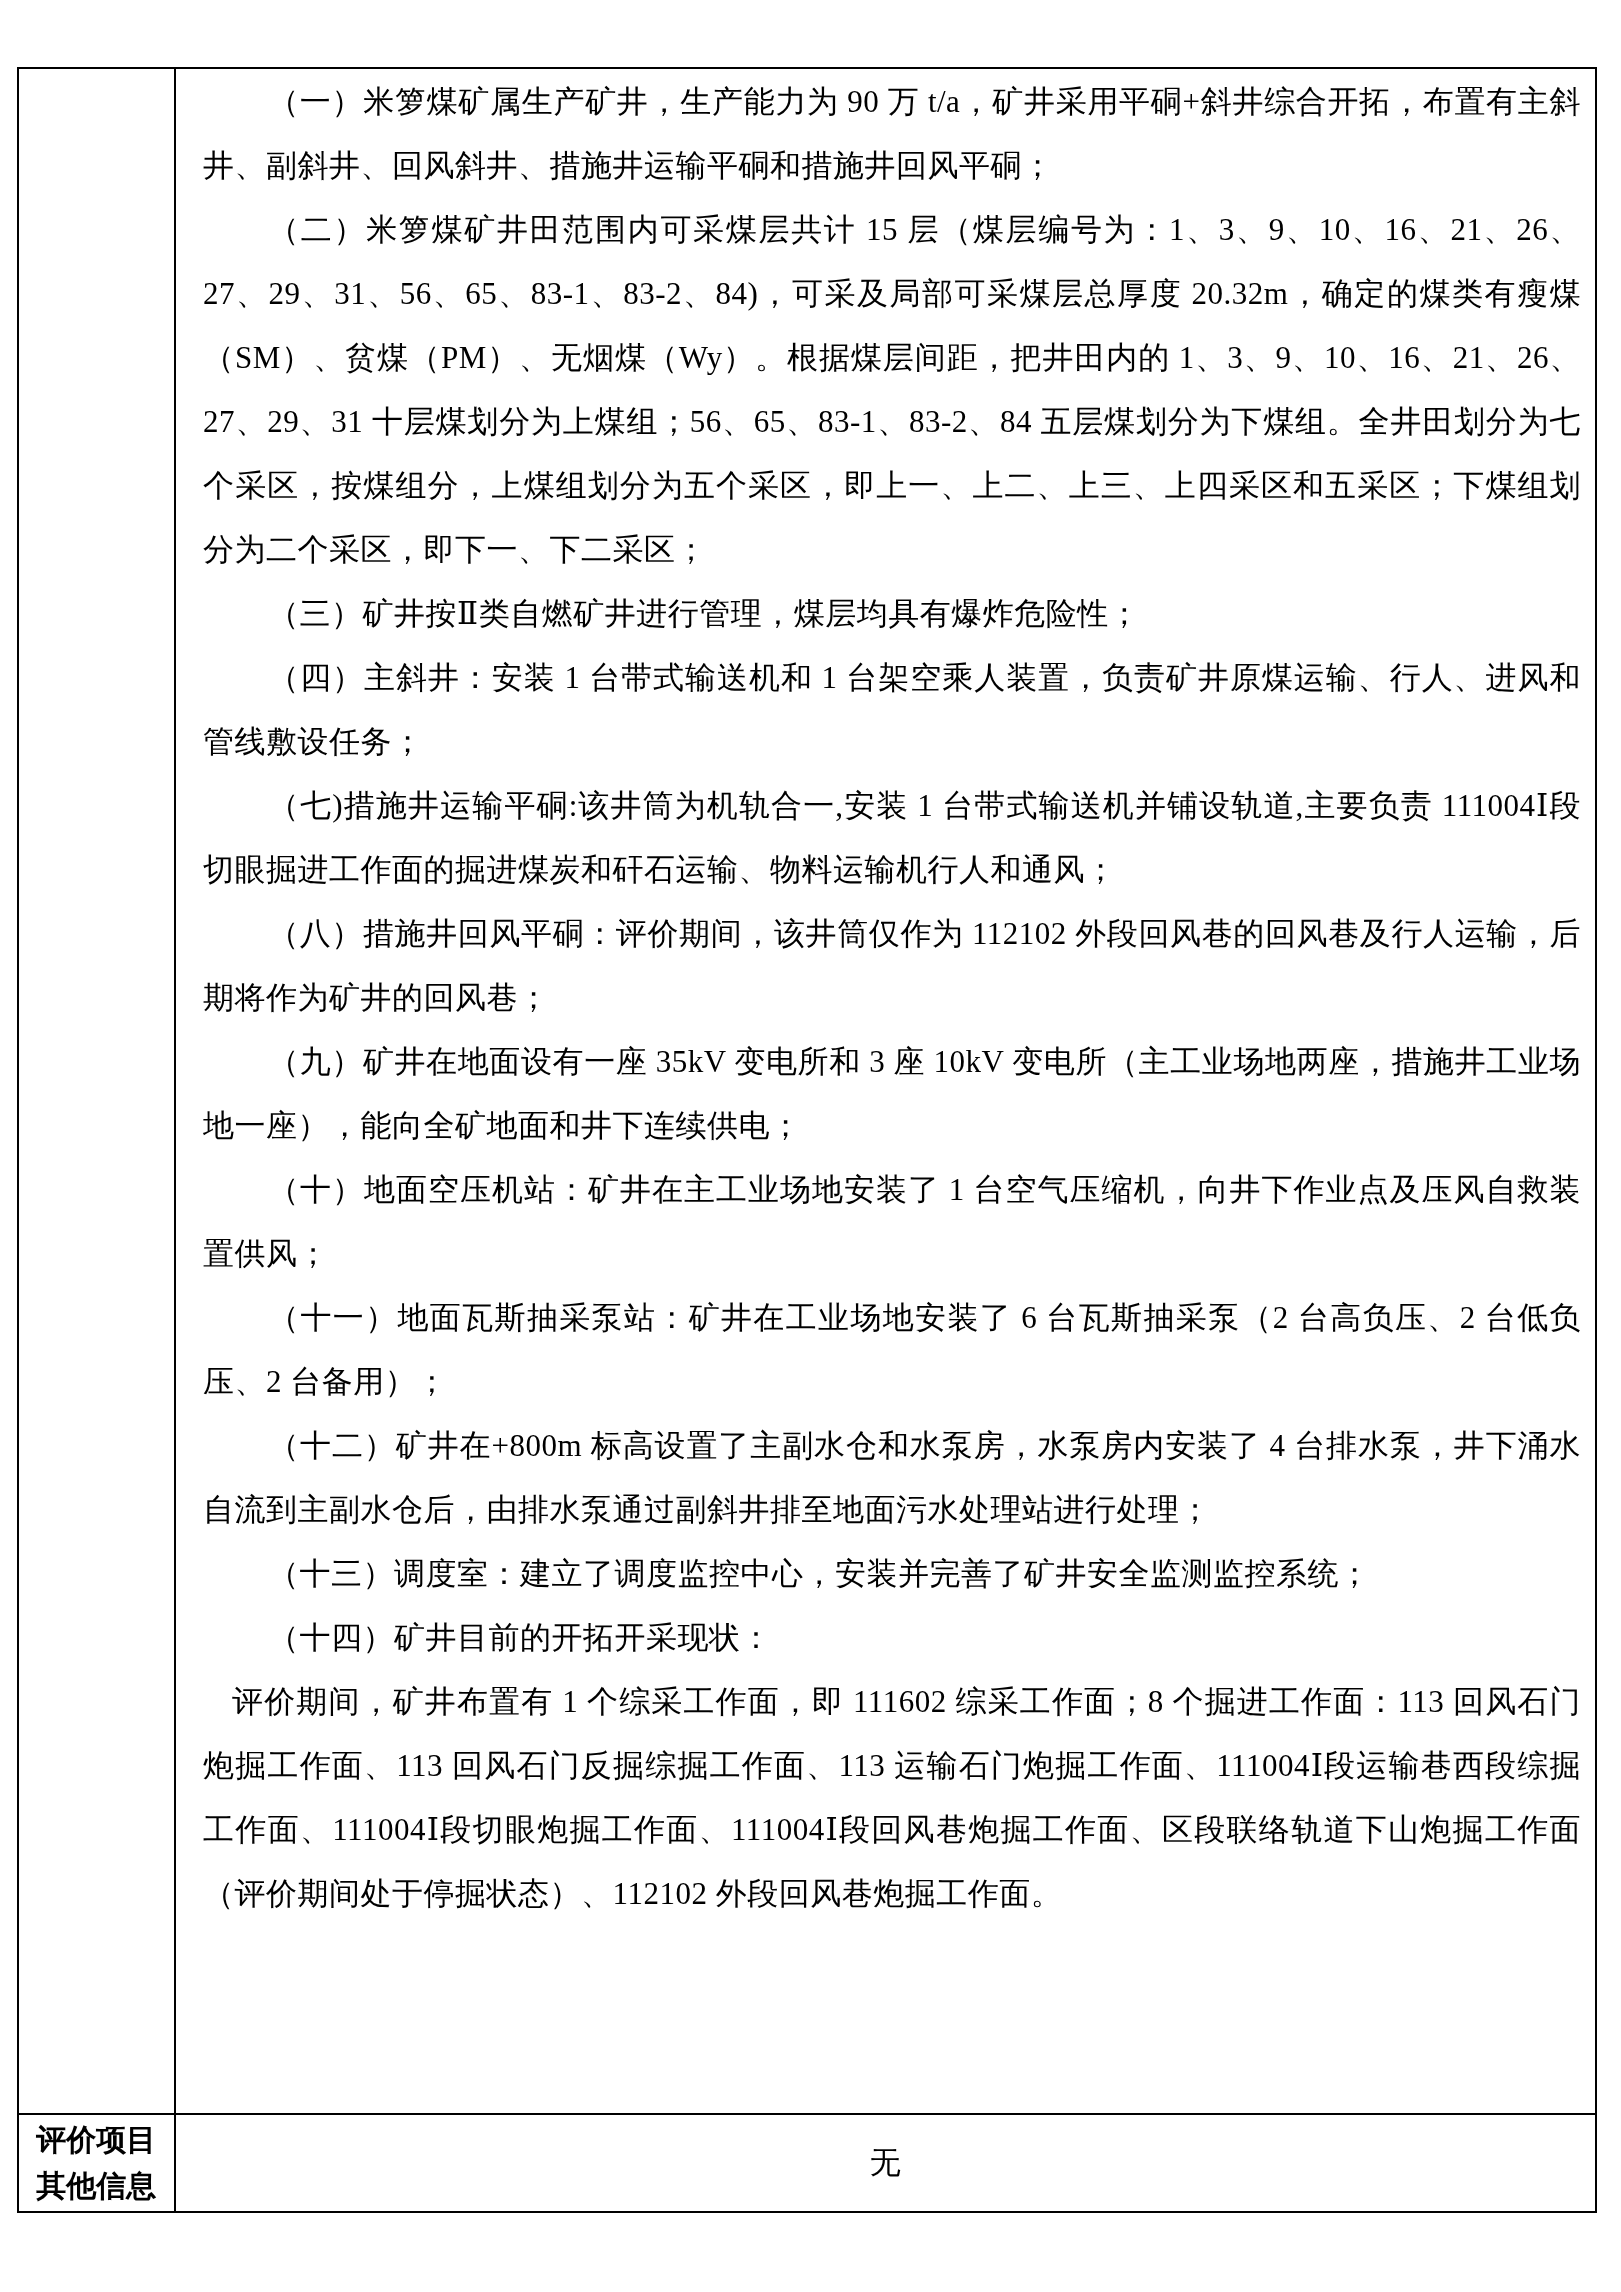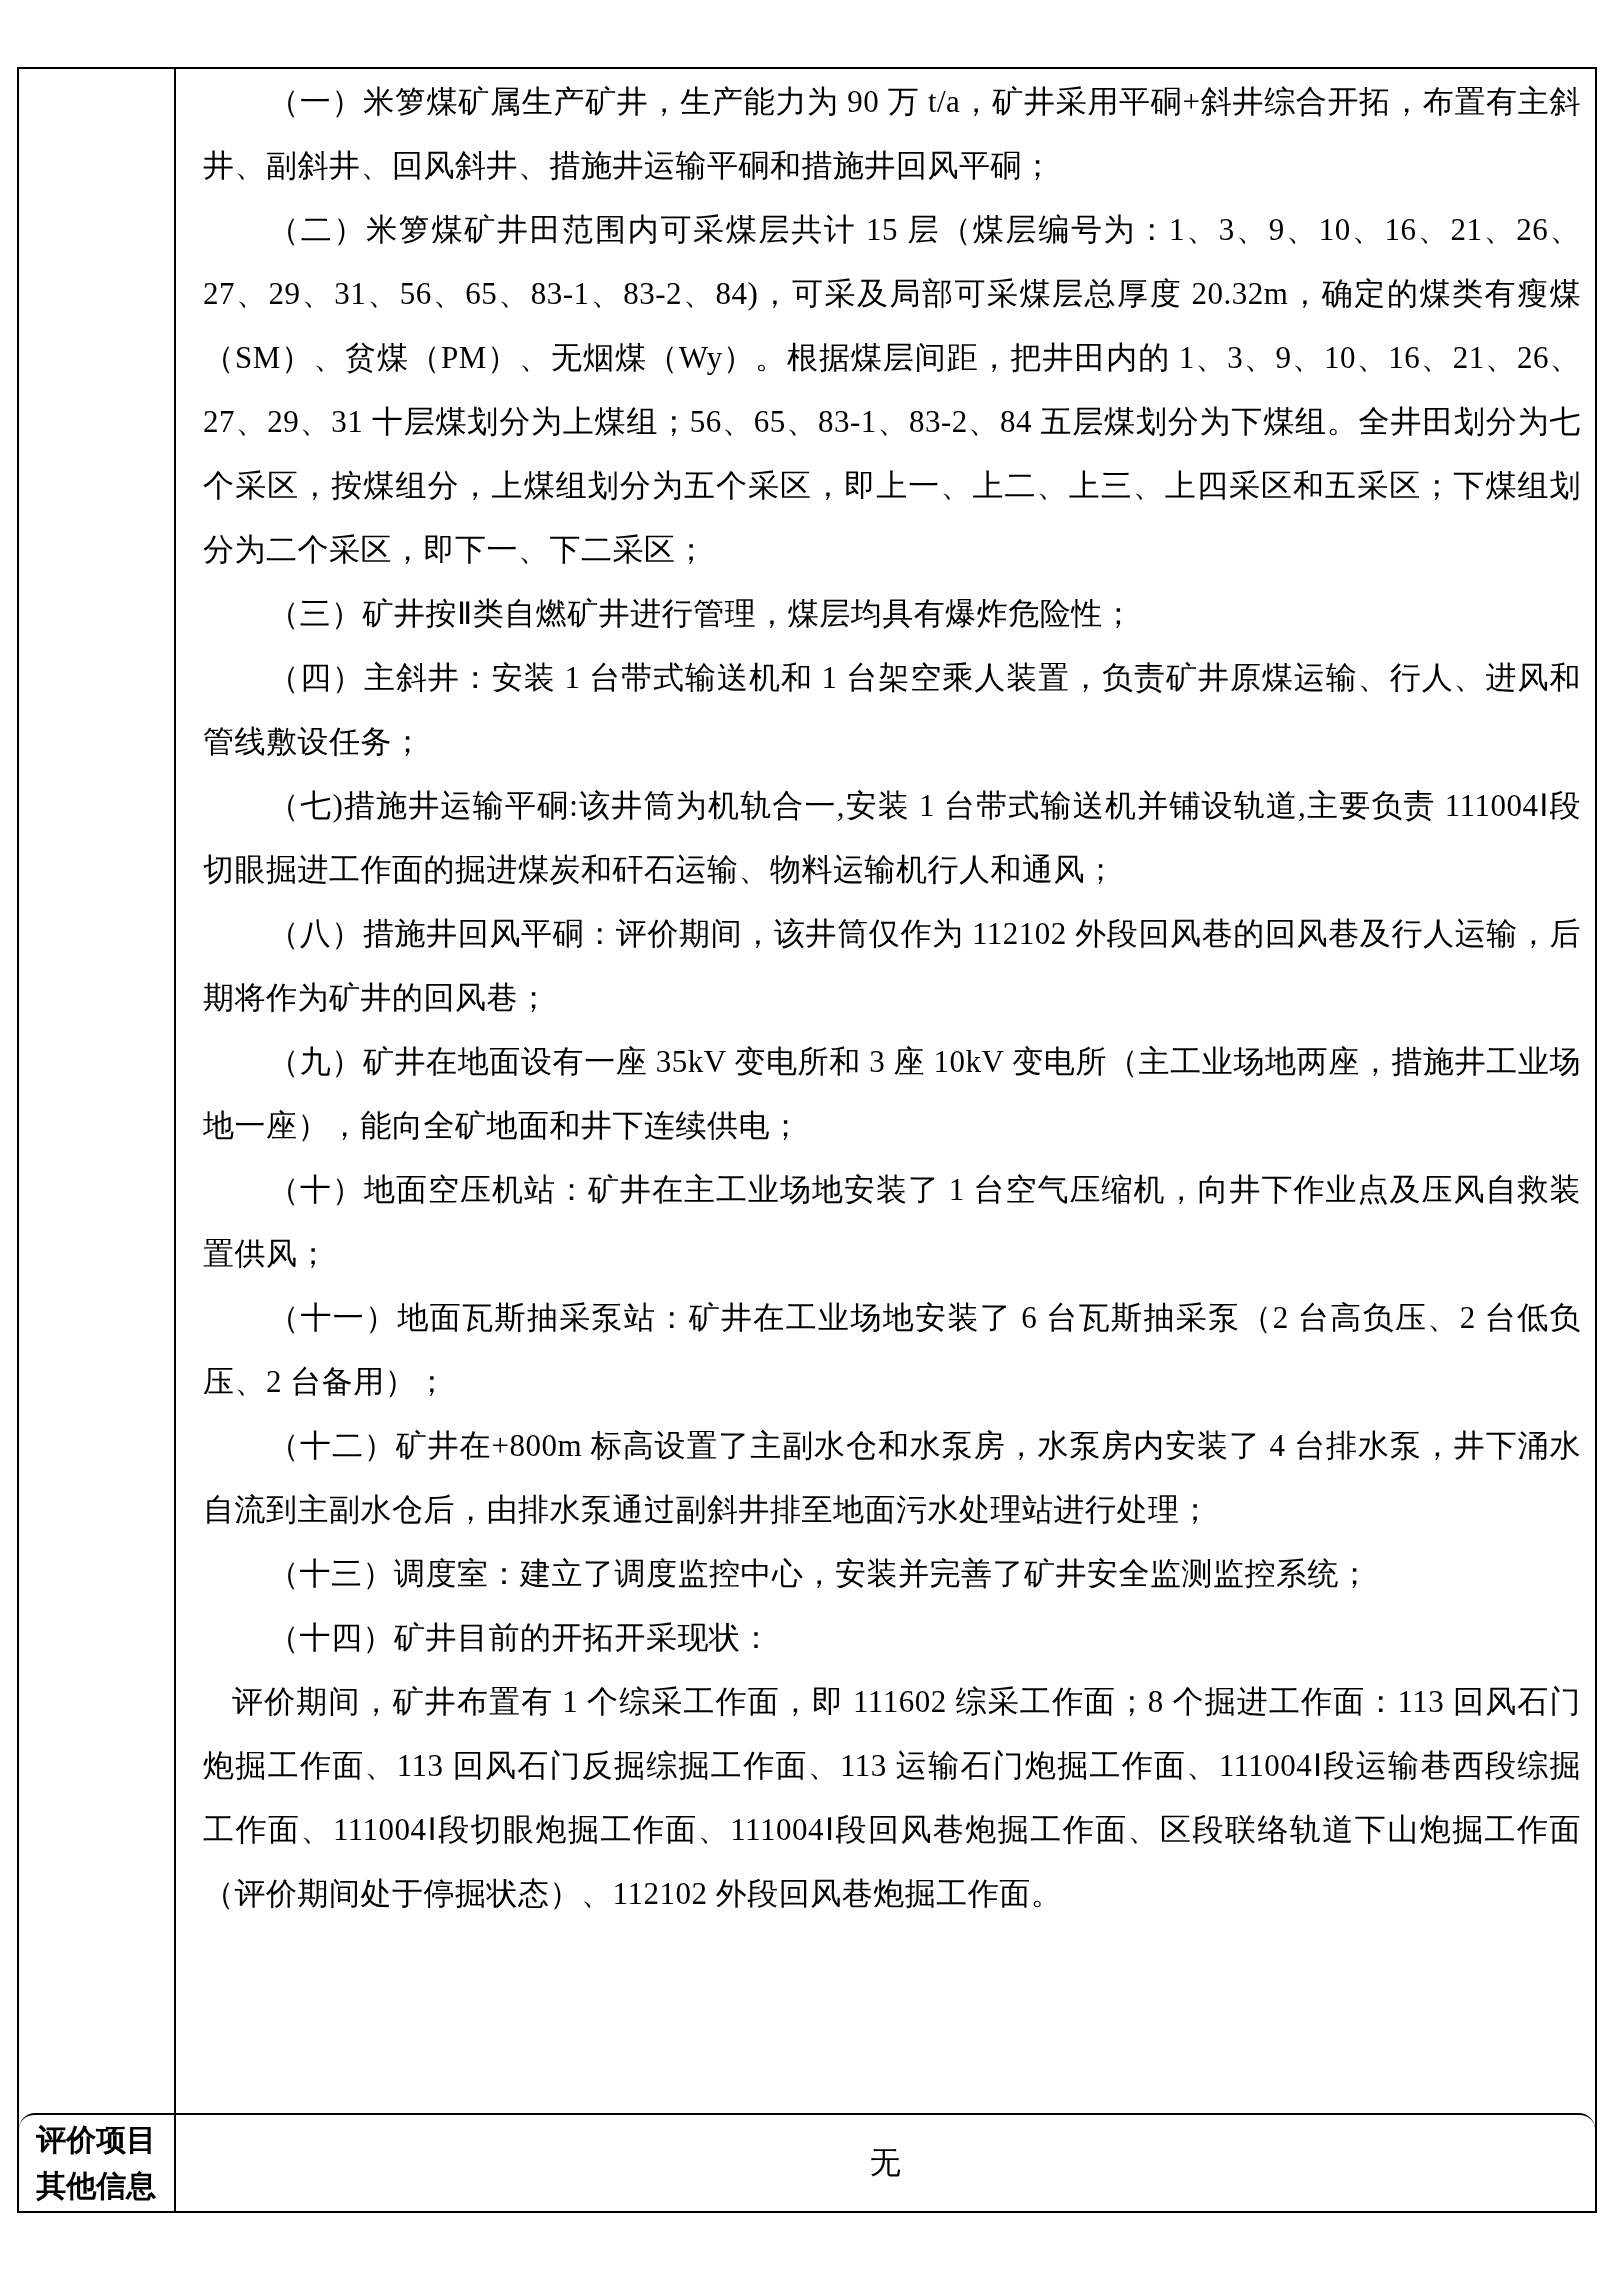--- a/index.html
+++ b/index.html
@@ -7,21 +7,20 @@
   body {
     width: 1621px; height: 2293px;
     font-family: "Liberation Serif", "DejaVu Serif", serif;
     color: #000000;
   }
   .page {
     position: relative;
     width: 1621px; height: 2293px;
     background: #ffffff;
     overflow: hidden;
-    font-family: Liberation Serif, serif;
   }
   .doc-table {
     position: absolute;
     left: 16.7px; top: 67px;
     width: 1580px;
     border: 2.9px solid #000000;
     display: flex;
     flex-direction: column;
     background: #ffffff;
   }
@@ -41,21 +40,20 @@
     line-height: 64px;
     text-align: justify;
     text-justify: inter-character;
     letter-spacing: 0.5px;
   }
   .para.indent-2 { text-indent: 65px; }
   .para.indent-1 { text-indent: 29px; }
   .row-bottom {
     border-top: 2px solid #000000;
     height: 98px;
-    border-radius: 16px;
   }
   .bottom-label {
     flex: 0 0 157px;
     border-right: 2px solid #000000;
     display: flex;
     flex-direction: column;
     justify-content: center;
     align-items: center;
     font-weight: bold;
     font-size: 30px;

